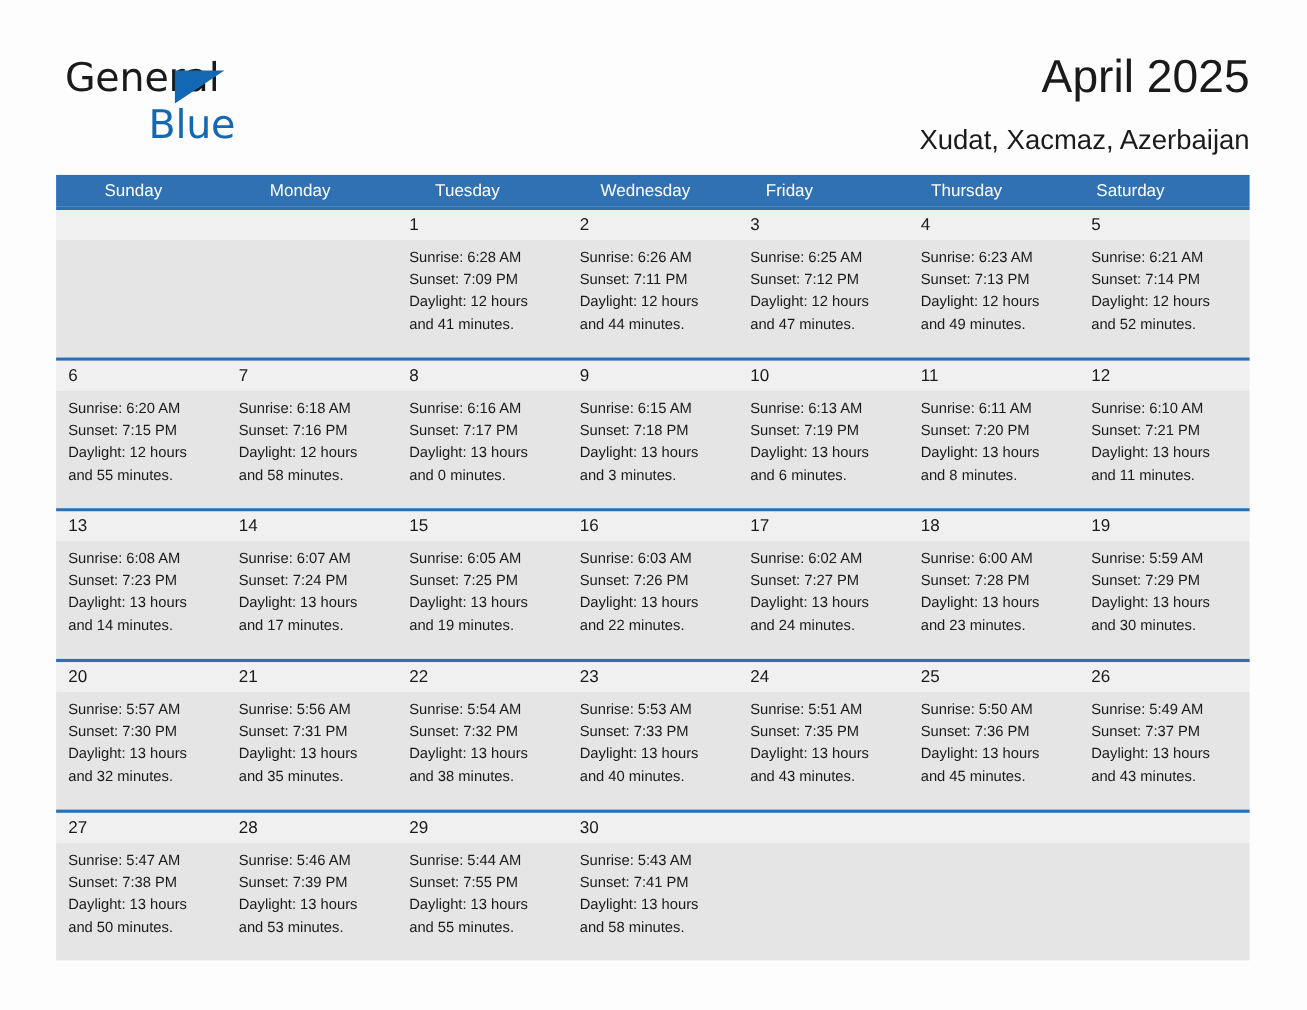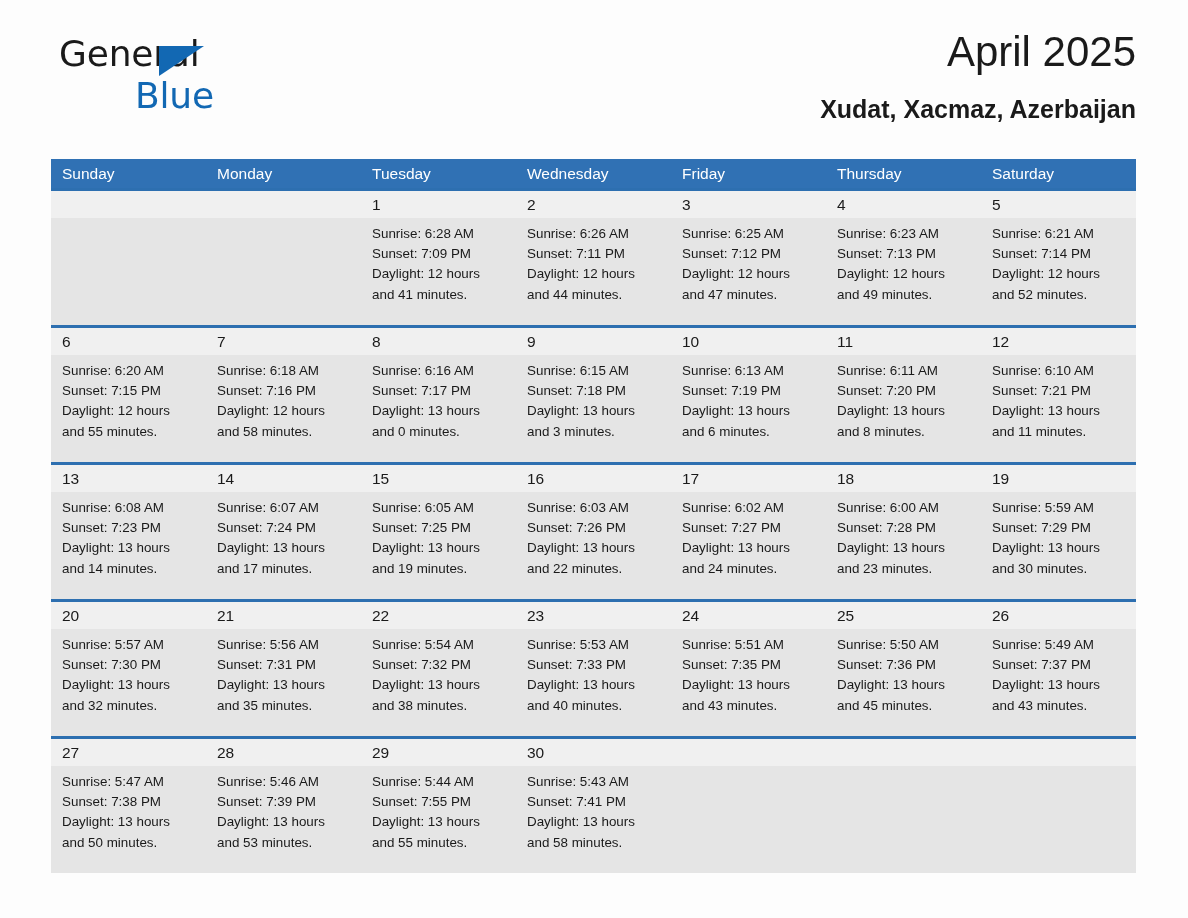--- a/index.html
+++ b/index.html
@@ -18,21 +18,21 @@
     position: relative;
     width: 1188px;
     height: 918px;
     padding: 0;
   }
 
   
   .top-bar {
     position: absolute;
     left: 51px;
-    top: 24px;
+    top: 42px;
     width: 1085px;
     height: 108px;
   }
 
   .logo {
     position: absolute;
     left: 8px;
     top: 8px;
     width: 260px;
     height: 86px;
@@ -78,38 +78,39 @@
   }
   .cal-title {
     font-size: 42px;
     font-weight: 400;
     color: #1a1a1a;
     line-height: 56px;
     letter-spacing: 0px;
   }
   .cal-subtitle {
     font-size: 25px;
-    font-weight: 700;
+    font-weight: 400;
     color: #1a1a1a;
     line-height: 34px;
     margin-top: 12px;
   }
 
   
   .calendar {
     position: absolute;
     left: 51px;
     top: 159px;
     width: 1085px;
   }
 
   .weekday-row {
     display: grid;
     grid-template-columns: repeat(7, 1fr);
     background: #3071b4;
+    padding-left: 33px;
   }
   .weekday {
     color: #ffffff;
     font-size: 15.5px;
     line-height: 29px;
     height: 29px;
     padding-left: 11px;
     white-space: nowrap;
     overflow: hidden;
   }

